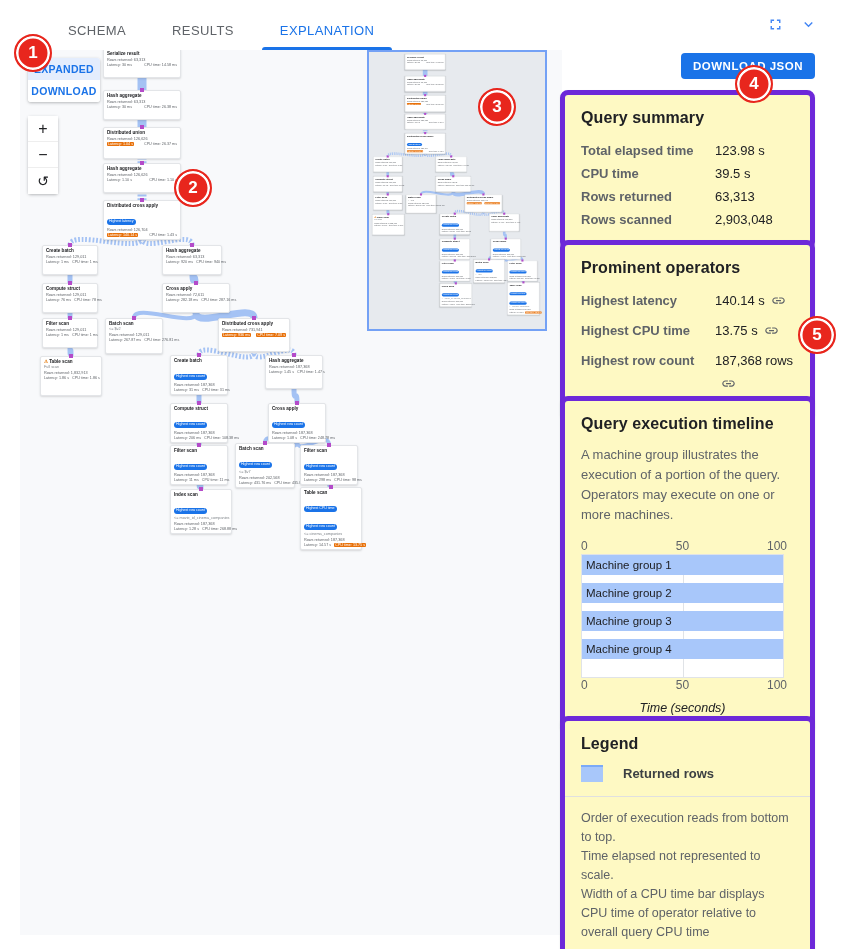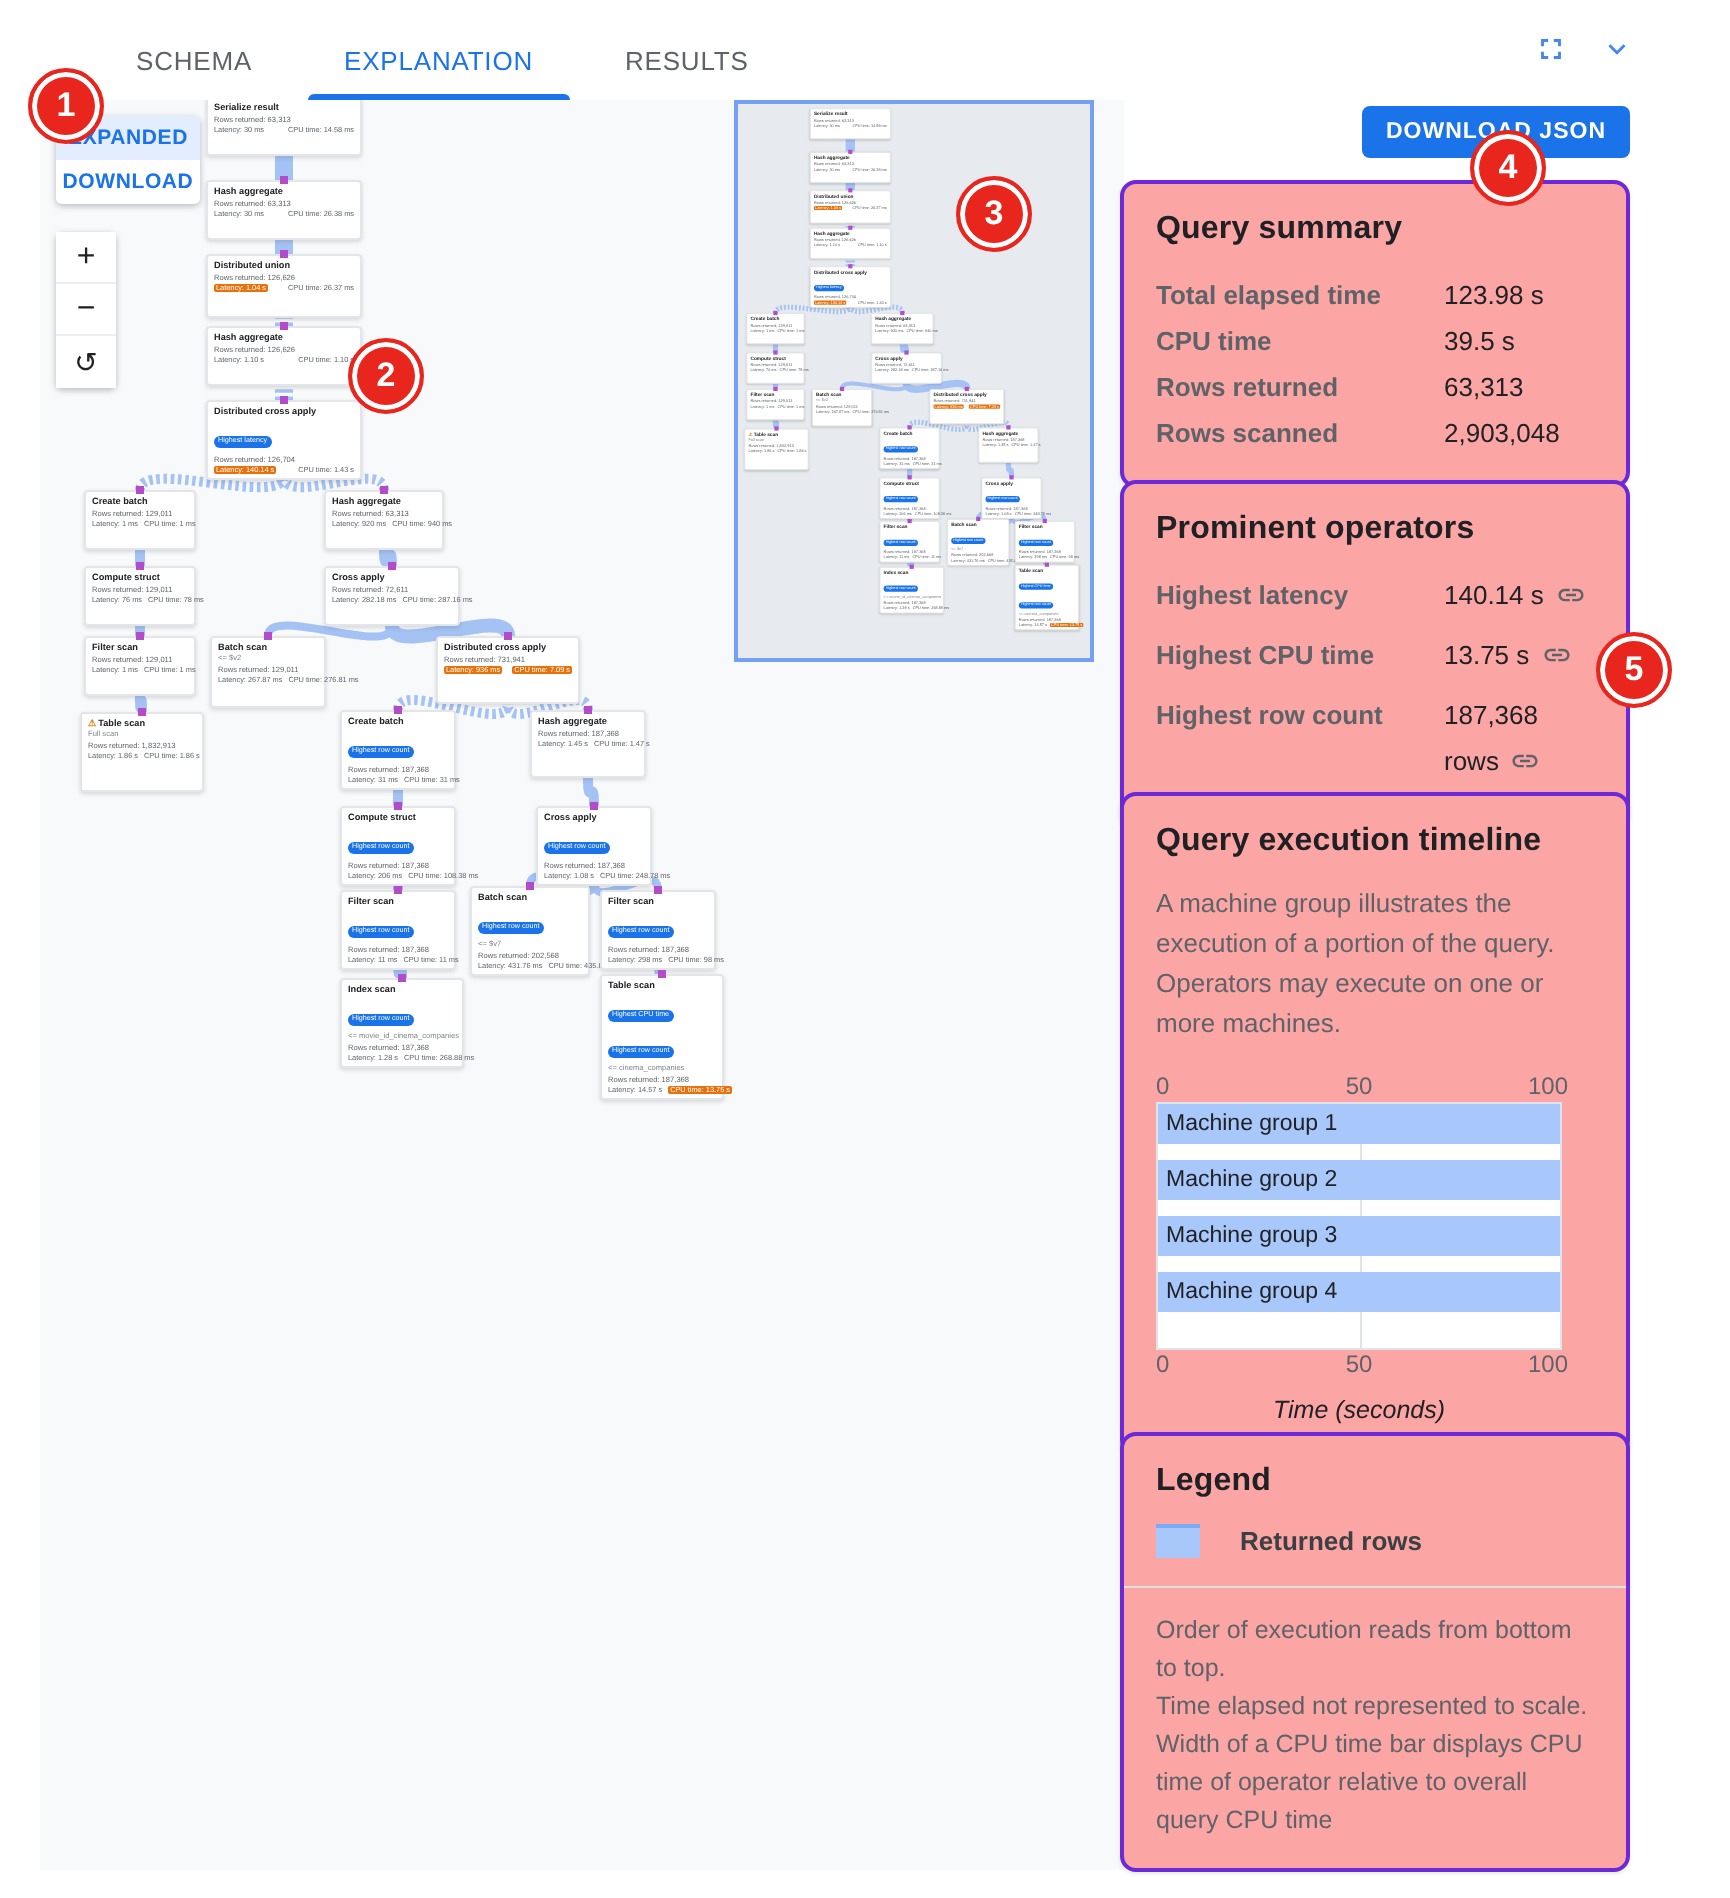--- a/index.html
+++ b/index.html
@@ -36,25 +36,25 @@
   #expand-card { position:absolute; left:28px; top:58px; width:72px; background:#fff; border-radius:3px; box-shadow:0 1px 3px rgba(60,64,67,.35); z-index:3; overflow:hidden; }
   #expand-card .vbtn { display:block; width:100%; height:22px; line-height:22px; text-align:center; font-size:10.5px; font-weight:bold; letter-spacing:.3px; color:#1a73e8; background:#fff; border:none; cursor:pointer; font-family:inherit; }
   #expand-card .vbtn.sel { background:#e4edfd; }
   #zoom-card { position:absolute; left:28px; top:116px; width:30px; background:#fff; border-radius:3px; box-shadow:0 1px 3px rgba(60,64,67,.35); z-index:3; }
   #zoom-card .zbtn { display:block; width:100%; height:26px; line-height:26px; text-align:center; font-size:16px; color:#202124; background:#fff; border:none; border-bottom:1px solid #eee; cursor:pointer; font-family:inherit; }
   #zoom-card .zbtn:last-child { border-bottom:none; }
   
   #minimap { position:absolute; left:367px; top:50px; width:180px; height:281px; background:#e7eaee; border:2px solid #74a1f5; overflow:hidden; z-index:2; cursor:pointer; }
   #minimap .mini { position:absolute; left:0; top:0; width:865px; height:949px; transform-origin:0 0; transform:scale(0.52) translate(-34px,-44px); pointer-events:none; }
   
-  .card { position:absolute; left:560px; width:255px; background:#fca5a5; border:2px solid #6d28d9; border-radius:8px; box-shadow:0 1px 2px rgba(60,64,67,.12); padding:14px 16px; z-index:2; }
+  .card { position:absolute; left:560px; width:255px; background:#fef9c3; border:5px solid #6d28d9; border-radius:8px; box-shadow:0 1px 2px rgba(60,64,67,.12); padding:14px 16px; z-index:2; }
   .card h2 { font-size:16px; font-weight:bold; color:#202124; margin-bottom:12px; letter-spacing:.1px; }
   .kvrow { display:flex; align-items:flex-start; font-size:13px; line-height:23px; }
   .kvrow .k { width:134px; flex:none; color:#5f6368;font-weight:bold; }
-  .kvrow .v { color:#202124;margin-left:10px; }
+  .kvrow .v { color:#202124; }
   .kvrow .v.link-wrap { width:96px; }
   .kvrow .v svg { vertical-align:-3px; margin-left:6px; cursor:pointer; }
   #prominent .kvrow { line-height:23px; margin-bottom:7px; }
   #dl-btn { position:absolute; right:50px; top:53px; height:26px; padding:0 12px; background:#1a73e8; color:#fff; border:none; border-radius:4px; font-size:11.5px; font-weight:bold; letter-spacing:.5px; cursor:pointer; z-index:3; font-family:inherit; }
   
   #timeline .desc { font-size:13px; color:#5f6368; line-height:20px; }
   #tl-chart { position:relative; margin-top:14px; width:203px; }
   .axisrow { position:relative; height:15px; font-size:12px; color:#5f6368; }
   .axisrow span { position:absolute; transform:translateX(-50%); }
   .axisrow span:first-child { transform:none; }
@@ -78,22 +78,22 @@
 </style>
 </head>
 <body>
 
 <div id="page">
 
   <div id="canvas"></div>
 
   <div id="tabbar">
       <div class="tab">SCHEMA</div>
+      <div class="tab">RESULTS</div>
       <div class="tab active">EXPLANATION</div>
-      <div class="tab">RESULTS</div>
     </div>
   <div id="topicons">
     <span style="cursor:pointer">
       <svg width="17" height="17" viewBox="0 0 24 24" fill="#4285f4">
           <path d="M7 14H5v5h5v-2H7v-3zm-2-4h2V7h3V5H5v5zm12 7h-3v2h5v-5h-2v3zM14 5v2h3v3h2V5h-5z"></path>
         </svg>
     </span>
     <span style="cursor:pointer">
       <svg width="17" height="17" viewBox="0 0 24 24" fill="#4285f4">
           <path d="M7.41 8.59 12 13.17l4.59-4.58L18 10l-6 6-6-6 1.41-1.41z"></path>

